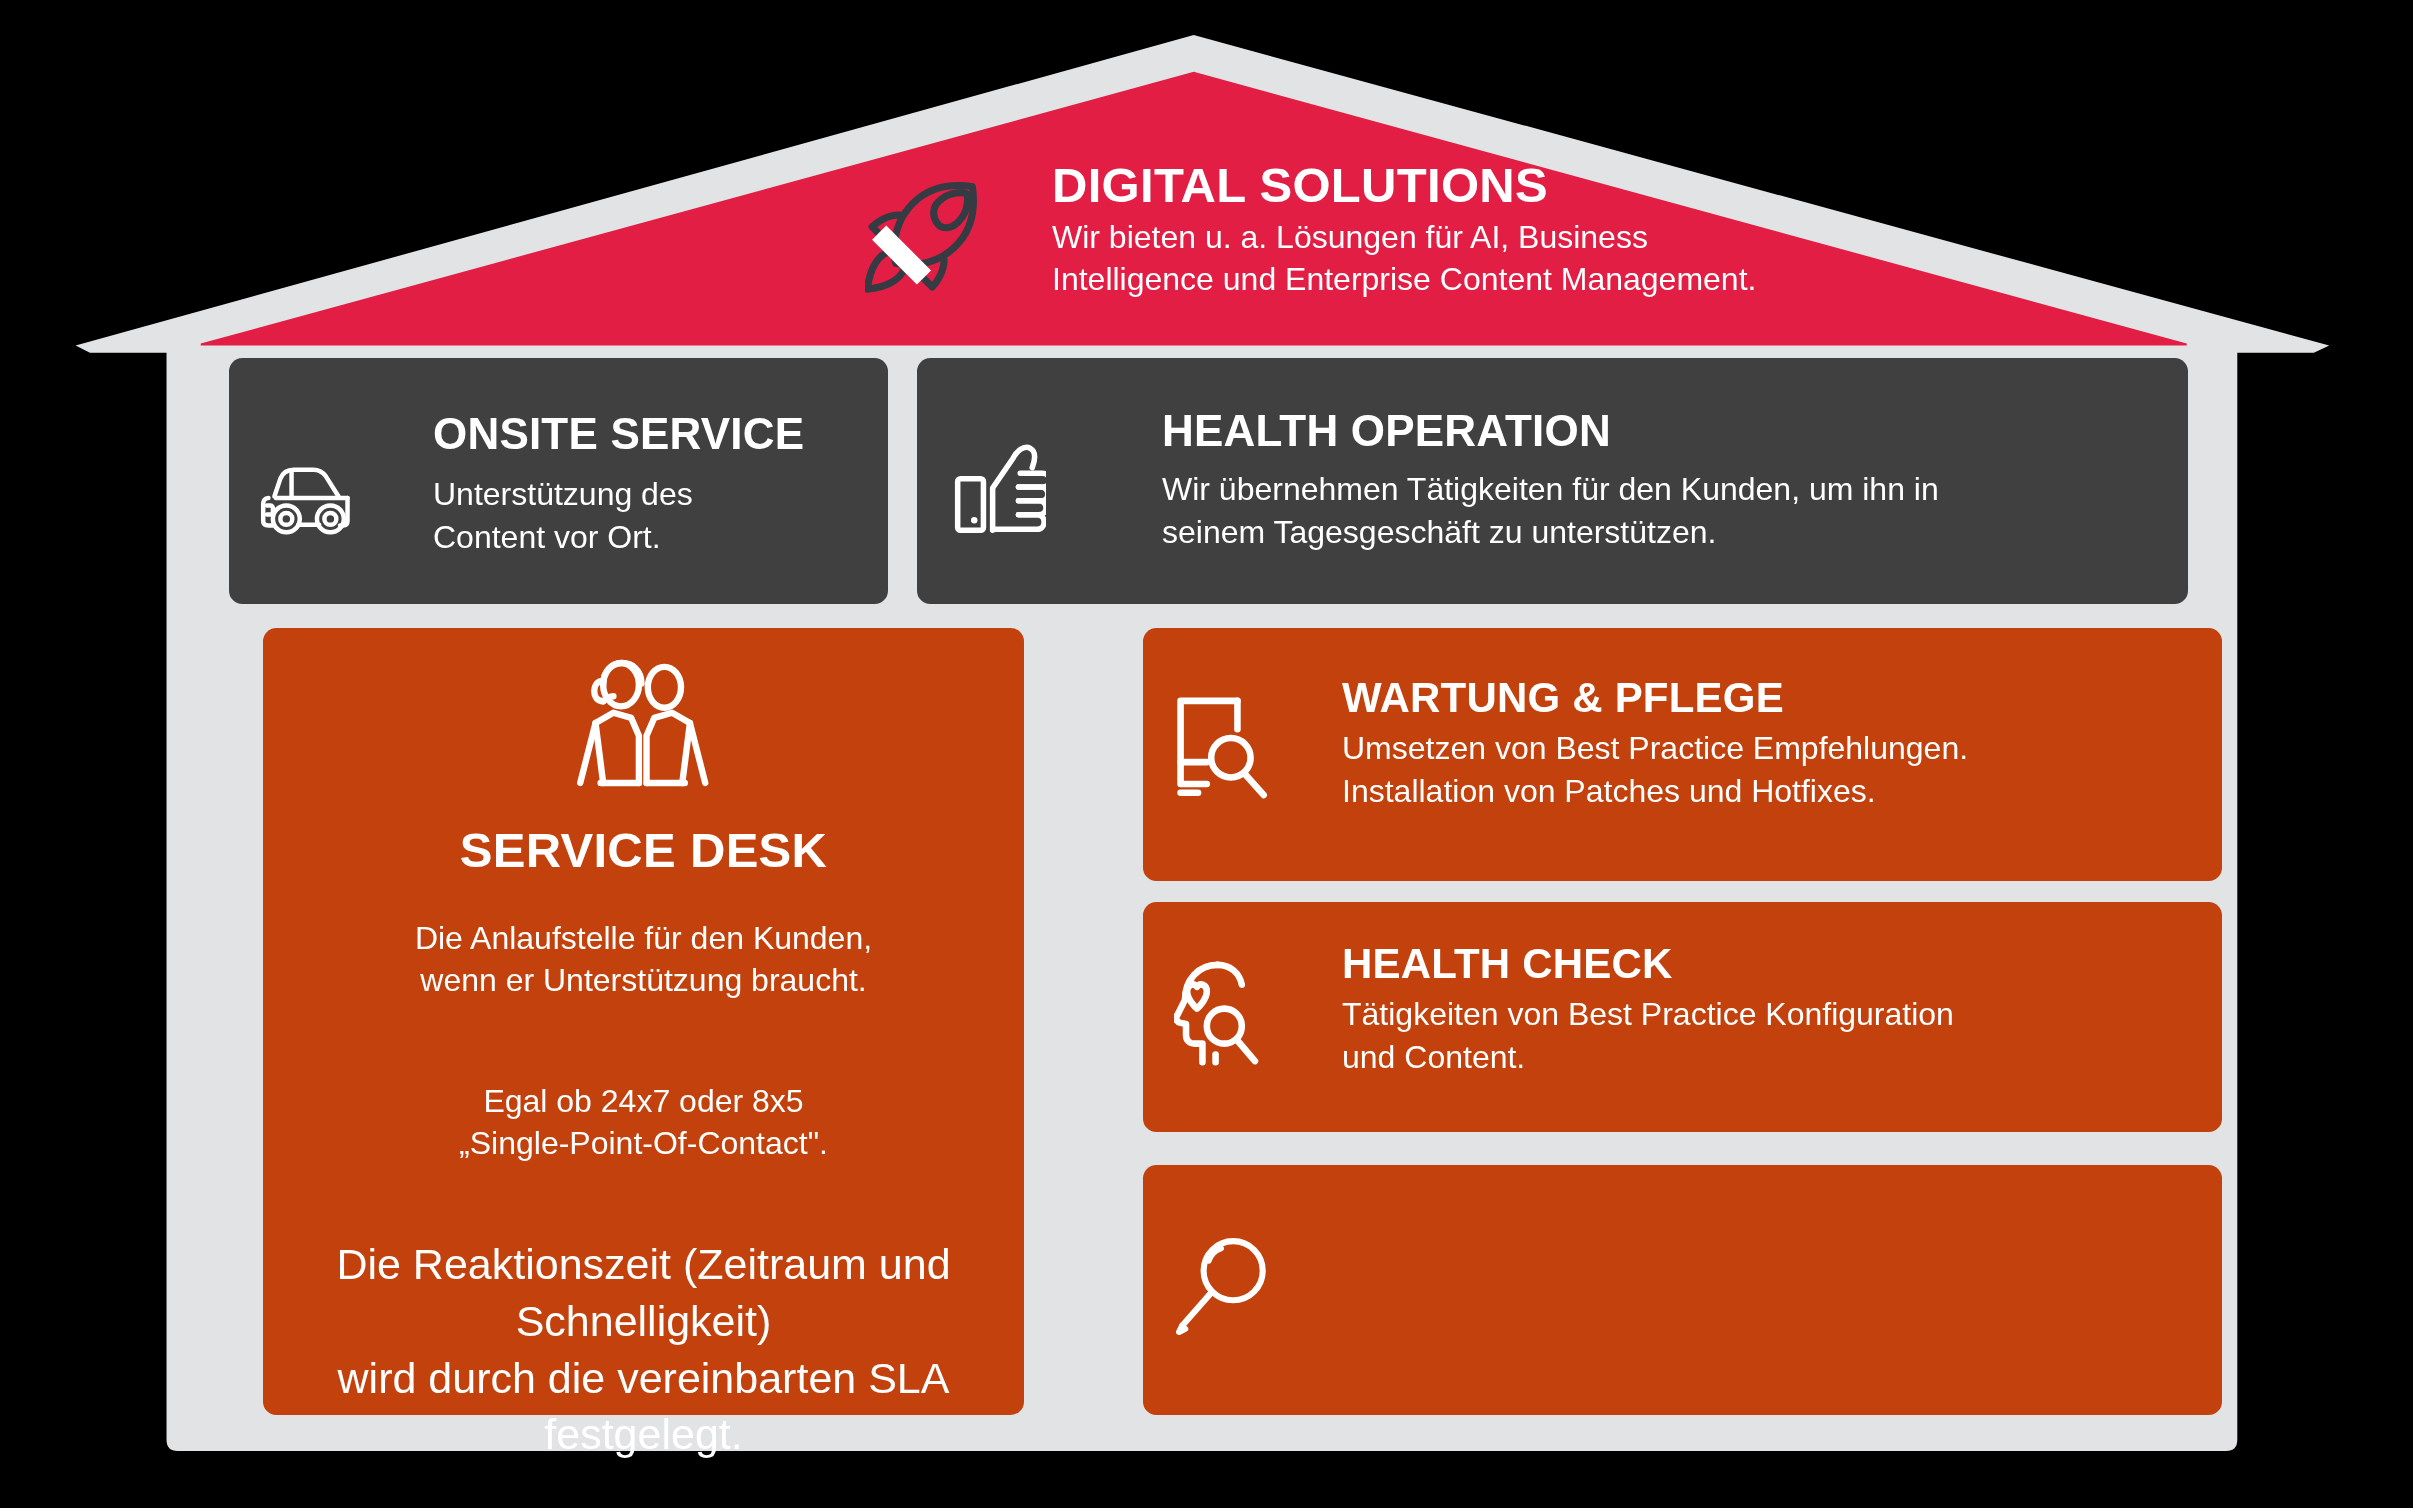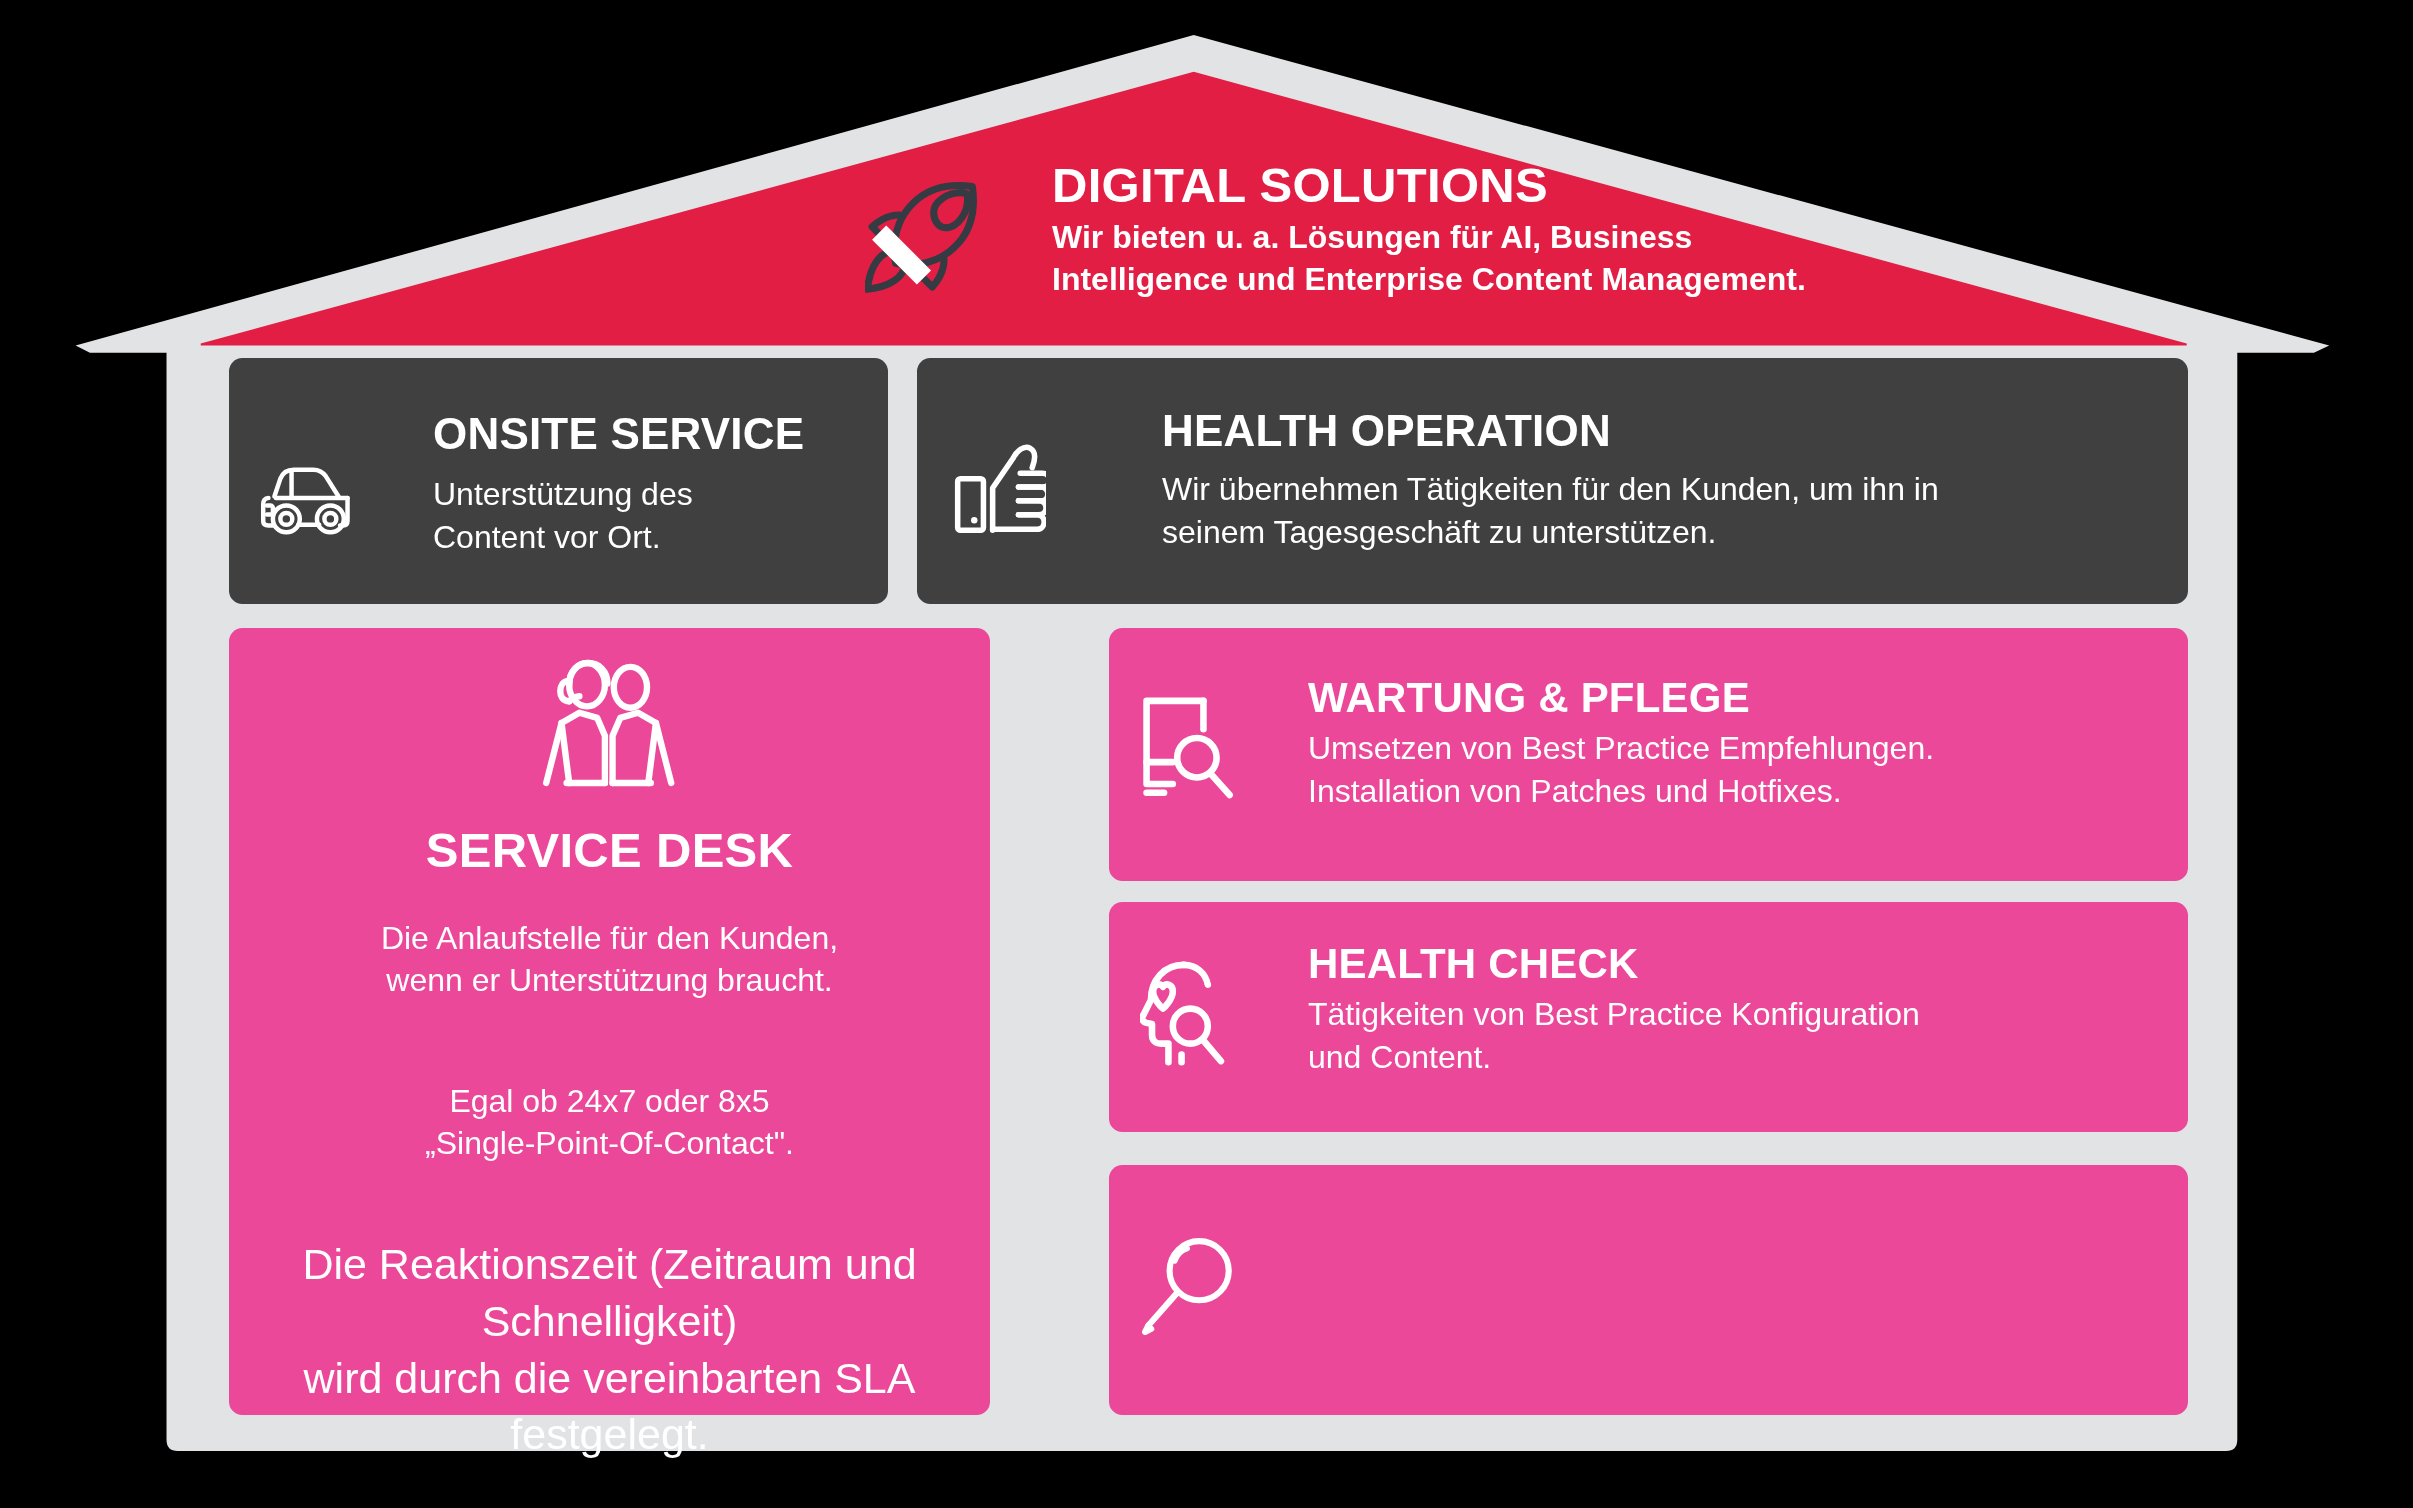--- a/index.html
+++ b/index.html
@@ -18,29 +18,29 @@
 
   
   .roof-text{
     position:absolute;left:1052px;top:161px;width:869px;color:#fff;
   }
   .roof-title{
     font-size:49px;font-weight:700;letter-spacing:0.3px;line-height:1.0;
     margin:0 0 7.2px 0;white-space:nowrap;
   }
   .roof-sub{
-    font-size:32px;font-weight:700;line-height:1.30;margin:0;
+    font-size:32px;font-weight:400;line-height:1.30;margin:0;
   }
 
   
   .card{
     position:absolute;border-radius:13.3px;box-sizing:border-box;color:#fff;
   }
   .card.light{background:#404040;}
-  .card.dark{background:#ec4899;}
+  .card.dark{background:#c2410c;margin-left:34px;}
 
   .card-icon{position:absolute;}
   .card-icon svg{display:block;}
 
   .card-title{
     font-size:42px;font-weight:700;line-height:1.0;margin:0 0 8.2px 0;
     letter-spacing:0.2px;white-space:nowrap;
   }
   .card-body{
     font-size:32px;font-weight:400;line-height:1.34;margin:0;

